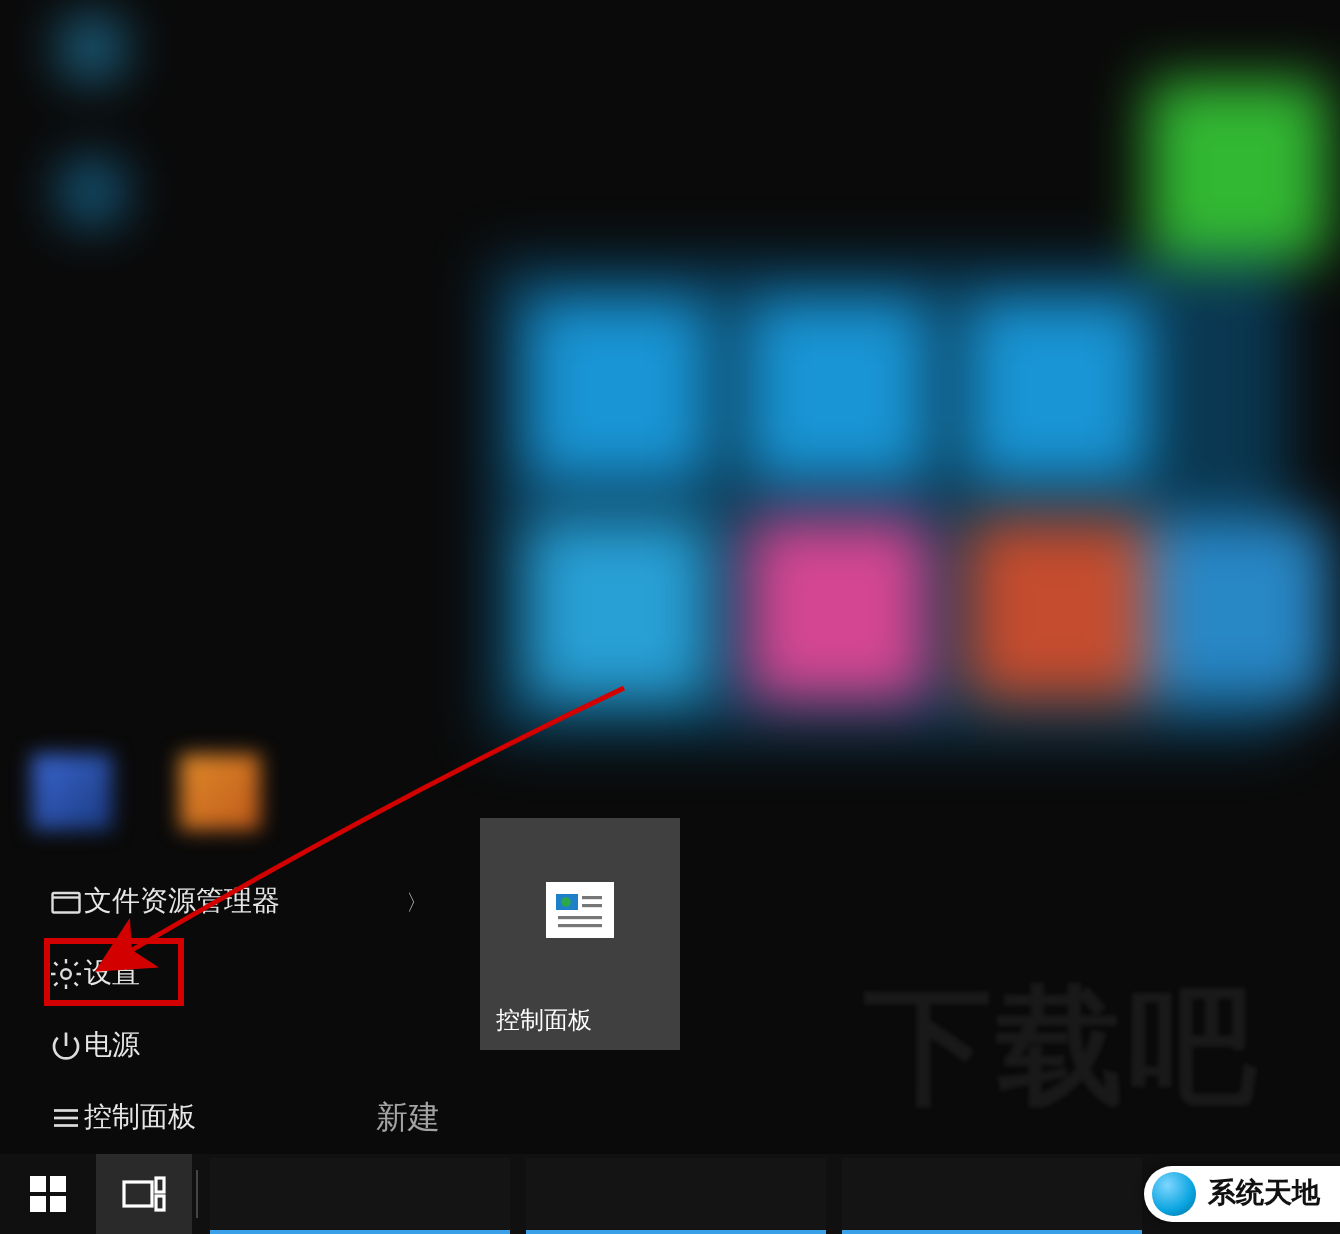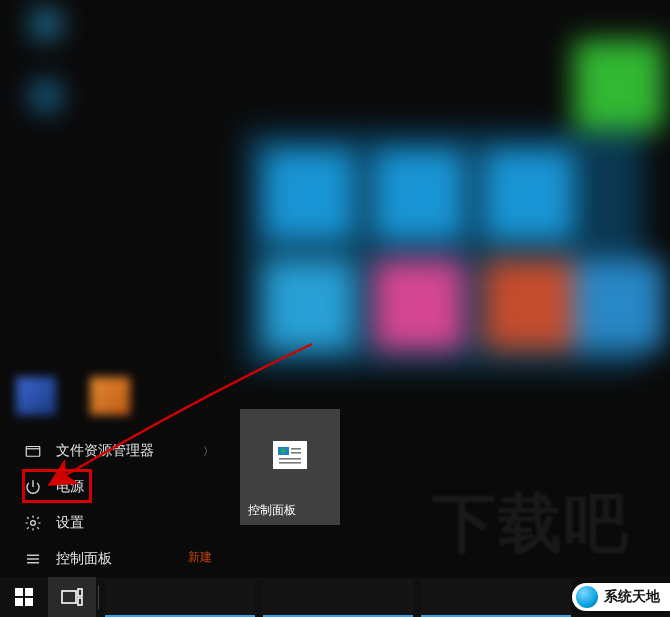--- a/index.html
+++ b/index.html
@@ -29,21 +29,20 @@
     left: 14px; bottom: 40px;
     width: 210px;
     display: flex;
     flex-direction: column;
   }
   .menu-item {
     display: flex;
     align-items: center;
     height: 36px;
     padding: 0 10px;
-    gap: 14px;
     color: #e6e6e6;
     font-size: 14px;
     cursor: pointer;
   }
   .menu-item .chev {
     margin-left: auto;
     font-size: 11px;
     color: #aaa;
   }
   .menu-icon {
@@ -76,22 +75,22 @@
     width: 34px; height: 28px;
     background: #fff;
     display:flex;align-items:center;justify-content:center;
   }
   .pinned-tile .tile-label {
     padding: 6px 8px;
   }
   .group-label {
     position: absolute;
     left: 188px; top: 549px;
-    font-size: 12px;
-    color: #c2410c;
+    font-size: 16px;
+    color: #a3a3a3;
   }
   .apps-row {
     position: absolute;
     left: 16px; top: 377px;
     display: flex; gap: 34px;
   }
   .app-blob {
     width: 40px; height: 38px;
     filter: blur(5px);
   }
@@ -185,37 +184,37 @@
   <div class="menu-item">
     <span class="menu-icon">
       <svg width="18" height="18" viewBox="0 0 24 24" fill="none" stroke="#ddd" stroke-width="1.6">
         <rect x="3" y="6" width="18" height="13" rx="1"></rect>
           <path d="M3 9h18"></path>
       </svg>
     </span>
     <span>文件资源管理器</span>
     <span class="chev">〉</span>
   </div>
+  <div class="menu-item" style="position:relative;">
+    <span class="menu-icon">
+      <svg width="18" height="18" viewBox="0 0 24 24" fill="none" stroke="#ddd" stroke-width="1.6">
+        <circle cx="12" cy="12" r="3.2"></circle>
+        <path d="M12 2v3M12 19v3M4.2 4.2l2.1 2.1M17.7 17.7l2.1 2.1M2 12h3M19 12h3M4.2 19.8l2.1-2.1M17.7 6.3l2.1-2.1"></path>
+      </svg>
+    </span>
+    <span>设置</span>
+  </div>
   <div class="menu-item">
     <span class="menu-icon">
       <svg width="18" height="18" viewBox="0 0 24 24" fill="none" stroke="#ddd" stroke-width="1.8">
         <path d="M12 3v9"></path>
           <path d="M6.5 6.5a8 8 0 1 0 11 0"></path>
       </svg>
     </span>
     <span>电源</span>
-  </div>
-  <div class="menu-item" style="position:relative;">
-    <span class="menu-icon">
-      <svg width="18" height="18" viewBox="0 0 24 24" fill="none" stroke="#ddd" stroke-width="1.6">
-        <circle cx="12" cy="12" r="3.2"></circle>
-        <path d="M12 2v3M12 19v3M4.2 4.2l2.1 2.1M17.7 17.7l2.1 2.1M2 12h3M19 12h3M4.2 19.8l2.1-2.1M17.7 6.3l2.1-2.1"></path>
-      </svg>
-    </span>
-    <span>设置</span>
   </div>
   <div class="menu-item">
     <span class="menu-icon">
       <svg width="18" height="18" viewBox="0 0 24 24" fill="none" stroke="#ddd" stroke-width="1.8">
         <line x1="4" y1="7" x2="20" y2="7"></line>
           <line x1="4" y1="12" x2="20" y2="12"></line>
           <line x1="4" y1="17" x2="20" y2="17"></line>
       </svg>
     </span>
     <span>控制面板</span>

